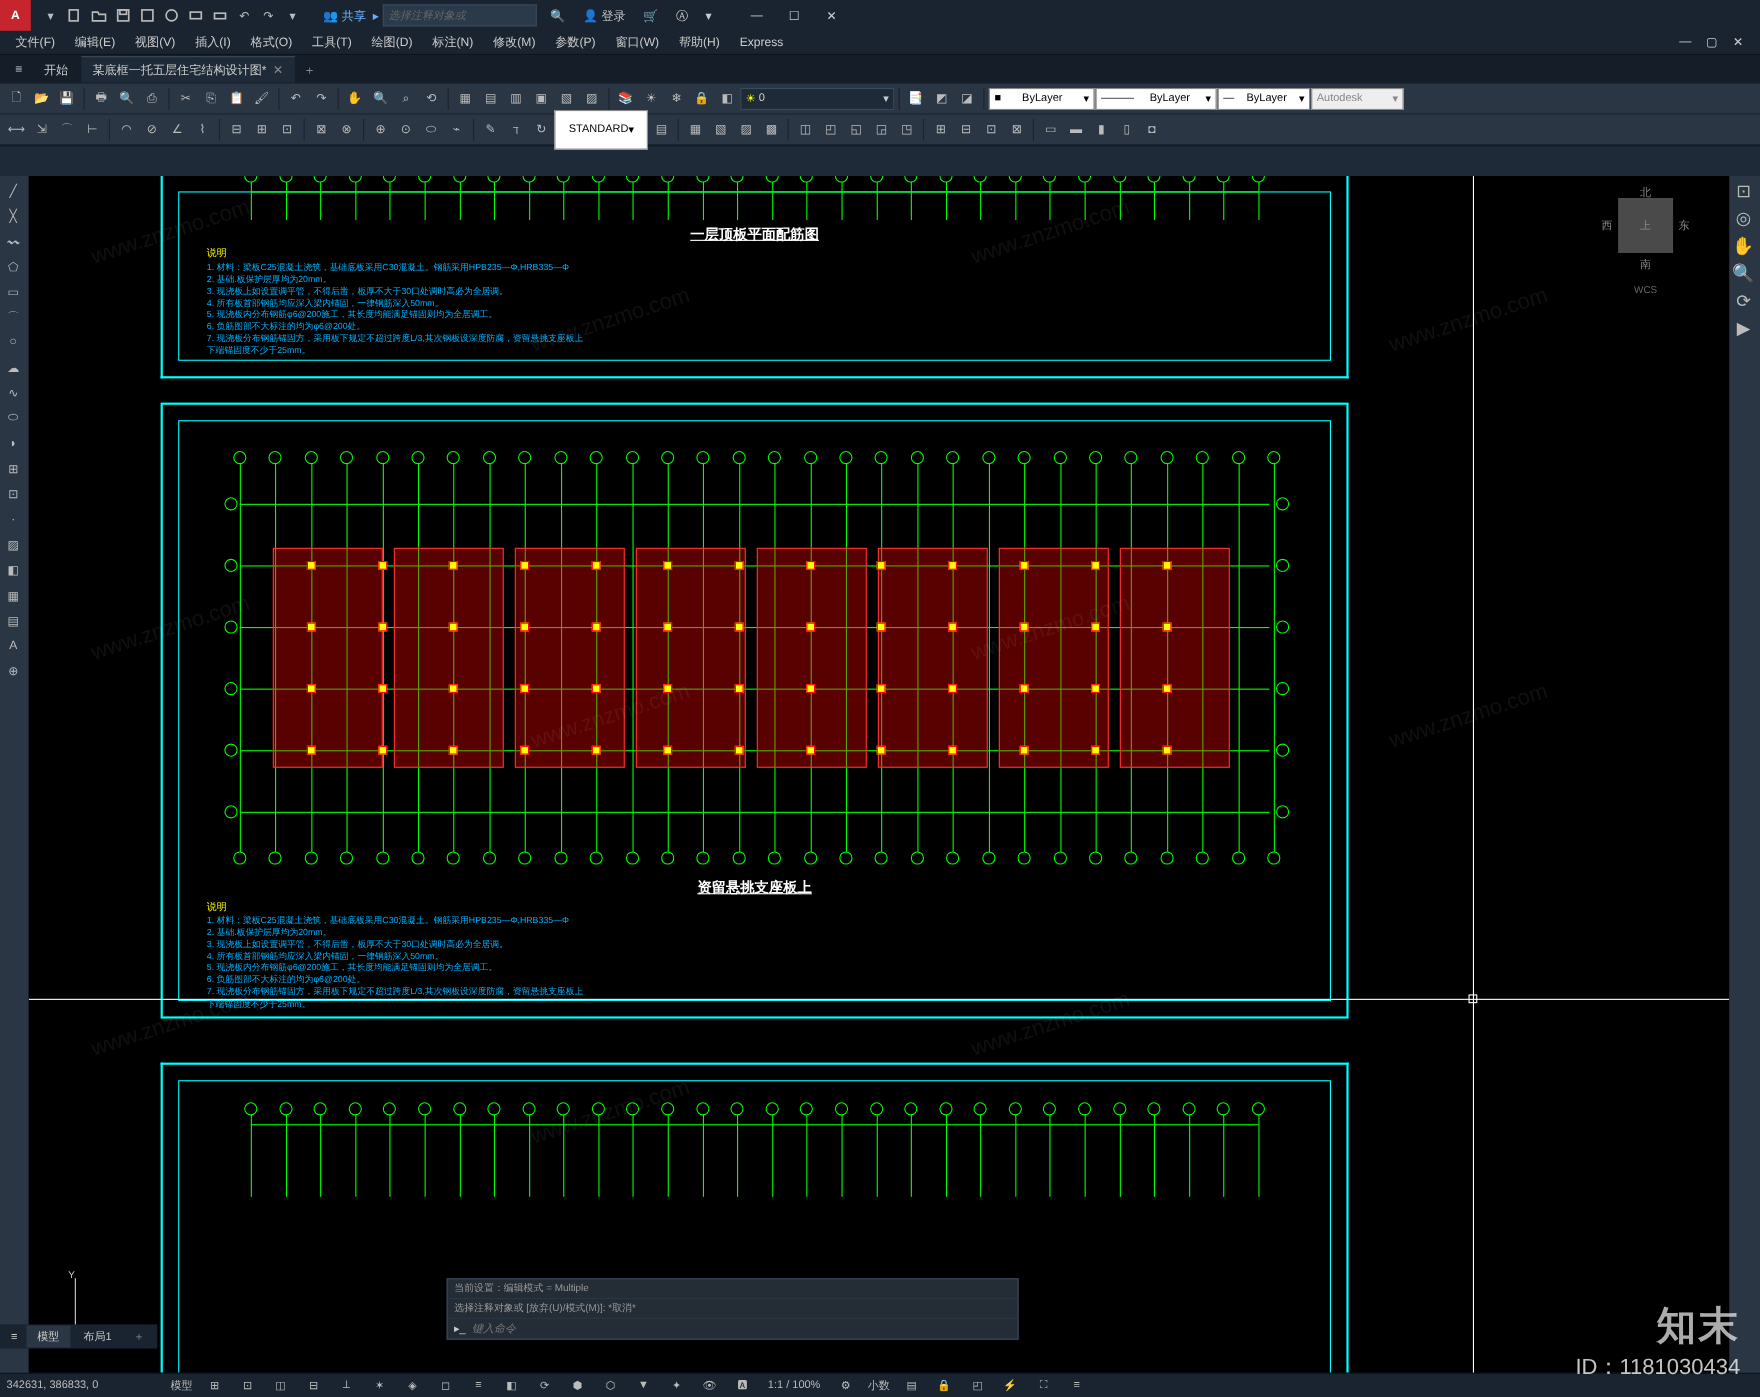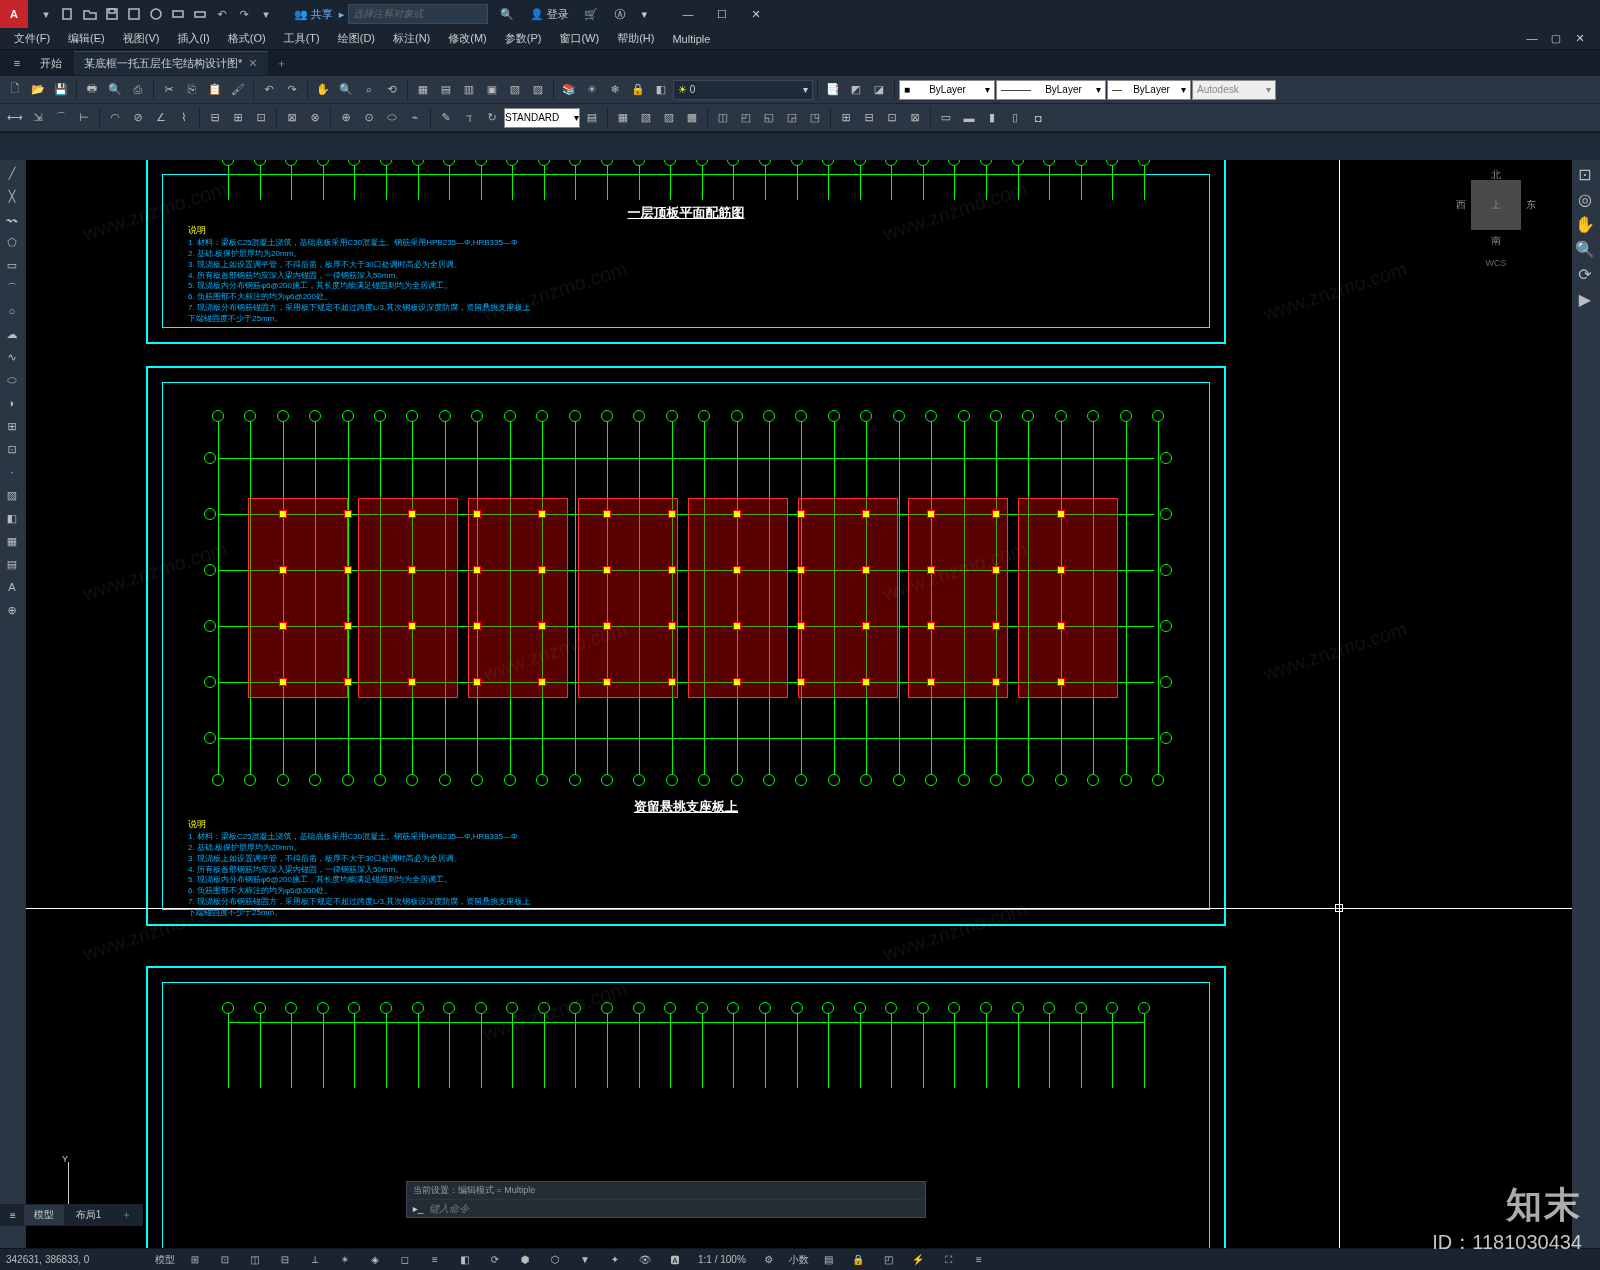--- a/index.html
+++ b/index.html
@@ -32,21 +32,21 @@
 .filetabs .tab .close { color: #888; }
 .filetabs .addtab { width: 24px; text-align: center; cursor: pointer; color: #888; }
 
 
 .ribbon { background: #2a3644; border-bottom: 1px solid #0d141c; }
 .ribbon-row { height: 28px; display: flex; align-items: center; padding: 0 4px; gap: 1px; border-bottom: 1px solid #1a2430; }
 .ribbon-row .rbtn { min-width: 22px; height: 22px; display: flex; align-items: center; justify-content: center; cursor: pointer; color: #bbb; border: 1px solid transparent; font-size: 11px; }
 .ribbon-row .sep { width: 1px; height: 20px; background: #1a2430; margin: 0 3px; }
 .ribbon-row .layer-sel { height: 20px; background: #1e2a38; border: 1px solid #3a4a5a; min-width: 140px; font-size: 10px; padding: 0 4px; display: flex; align-items: center; cursor: pointer; }
 .ribbon-row .prop-sel { height: 20px; background: #fff; color: #000; border: 1px solid #888; min-width: 96px; font-size: 10px; padding: 0 4px; display: flex; align-items: center; justify-content: space-between; cursor: pointer; }
-.ribbon-row .style-sel { height: 20px; background: #fff; color: #000; border: 1px solid #888; min-width: 76px; font-size: 10px; padding: 0 0; display: flex; align-items: center; justify-content: space-between; cursor: pointer; }
+.ribbon-row .style-sel { height: 36px; background: #fff; color: #000; border: 1px solid #888; min-width: 76px; font-size: 10px; padding: 0 12px; display: flex; align-items: center; justify-content: space-between; cursor: pointer; }
 
 
 .workspace { position: absolute; top: 160px; left: 0; right: 0; bottom: 22px; background: #000; }
 .left-tools { position: absolute; left: 0; top: 0; bottom: 0; width: 26px; background: #2a3644; display: flex; flex-direction: column; gap: 1px; padding: 2px 0; z-index: 10; }
 .left-tools .ltbtn { width: 24px; height: 22px; display: flex; align-items: center; justify-content: center; cursor: pointer; color: #bbb; font-size: 11px; }
 .right-tools { position: absolute; right: 0; top: 0; bottom: 0; width: 28px; background: #2a3644; display: flex; flex-direction: column; gap: 1px; padding: 2px 0; z-index: 10; }
 .right-tools .rtbtn { width: 26px; height: 24px; display: flex; align-items: center; justify-content: center; cursor: pointer; color: #bbb; }
 
 .canvas { position: absolute; left: 26px; right: 28px; top: 0; bottom: 0; background: #000; overflow: hidden; }
 
@@ -192,21 +192,21 @@
   <div class="mitem">视图(V)</div>
   <div class="mitem">插入(I)</div>
   <div class="mitem">格式(O)</div>
   <div class="mitem">工具(T)</div>
   <div class="mitem">绘图(D)</div>
   <div class="mitem">标注(N)</div>
   <div class="mitem">修改(M)</div>
   <div class="mitem">参数(P)</div>
   <div class="mitem">窗口(W)</div>
   <div class="mitem">帮助(H)</div>
-  <div class="mitem">Multiple</div>
+  <div class="mitem">Express</div>
   <div class="right-sub">
     <div>—</div>
     <div>▢</div>
     <div>✕</div>
   </div>
 </div>
 
 <div class="filetabs">
   <div class="hamburger">≡</div>
   <div class="tab start">开始</div>
@@ -720,20 +720,21 @@
 
     <div class="ucs">
       <div class="yaxis"></div>
         <div class="xaxis"></div>
       <div class="xl">X</div>
         <div class="yl">Y</div>
     </div>
 
     <div class="cmdline">
       <div class="hist">当前设置：编辑模式 = Multiple</div>
+      <div class="hist">选择注释对象或 [放弃(U)/模式(M)]: *取消*</div>
       <div class="input-row">
         <span class="prompt-icon">▸_</span>
         <input placeholder="键入命令" style="">
       </div>
     </div>
   </div>
 
   <div class="layouttabs">
     <div style="padding:0 6px">≡</div>
     <div class="ltab active">模型</div>

